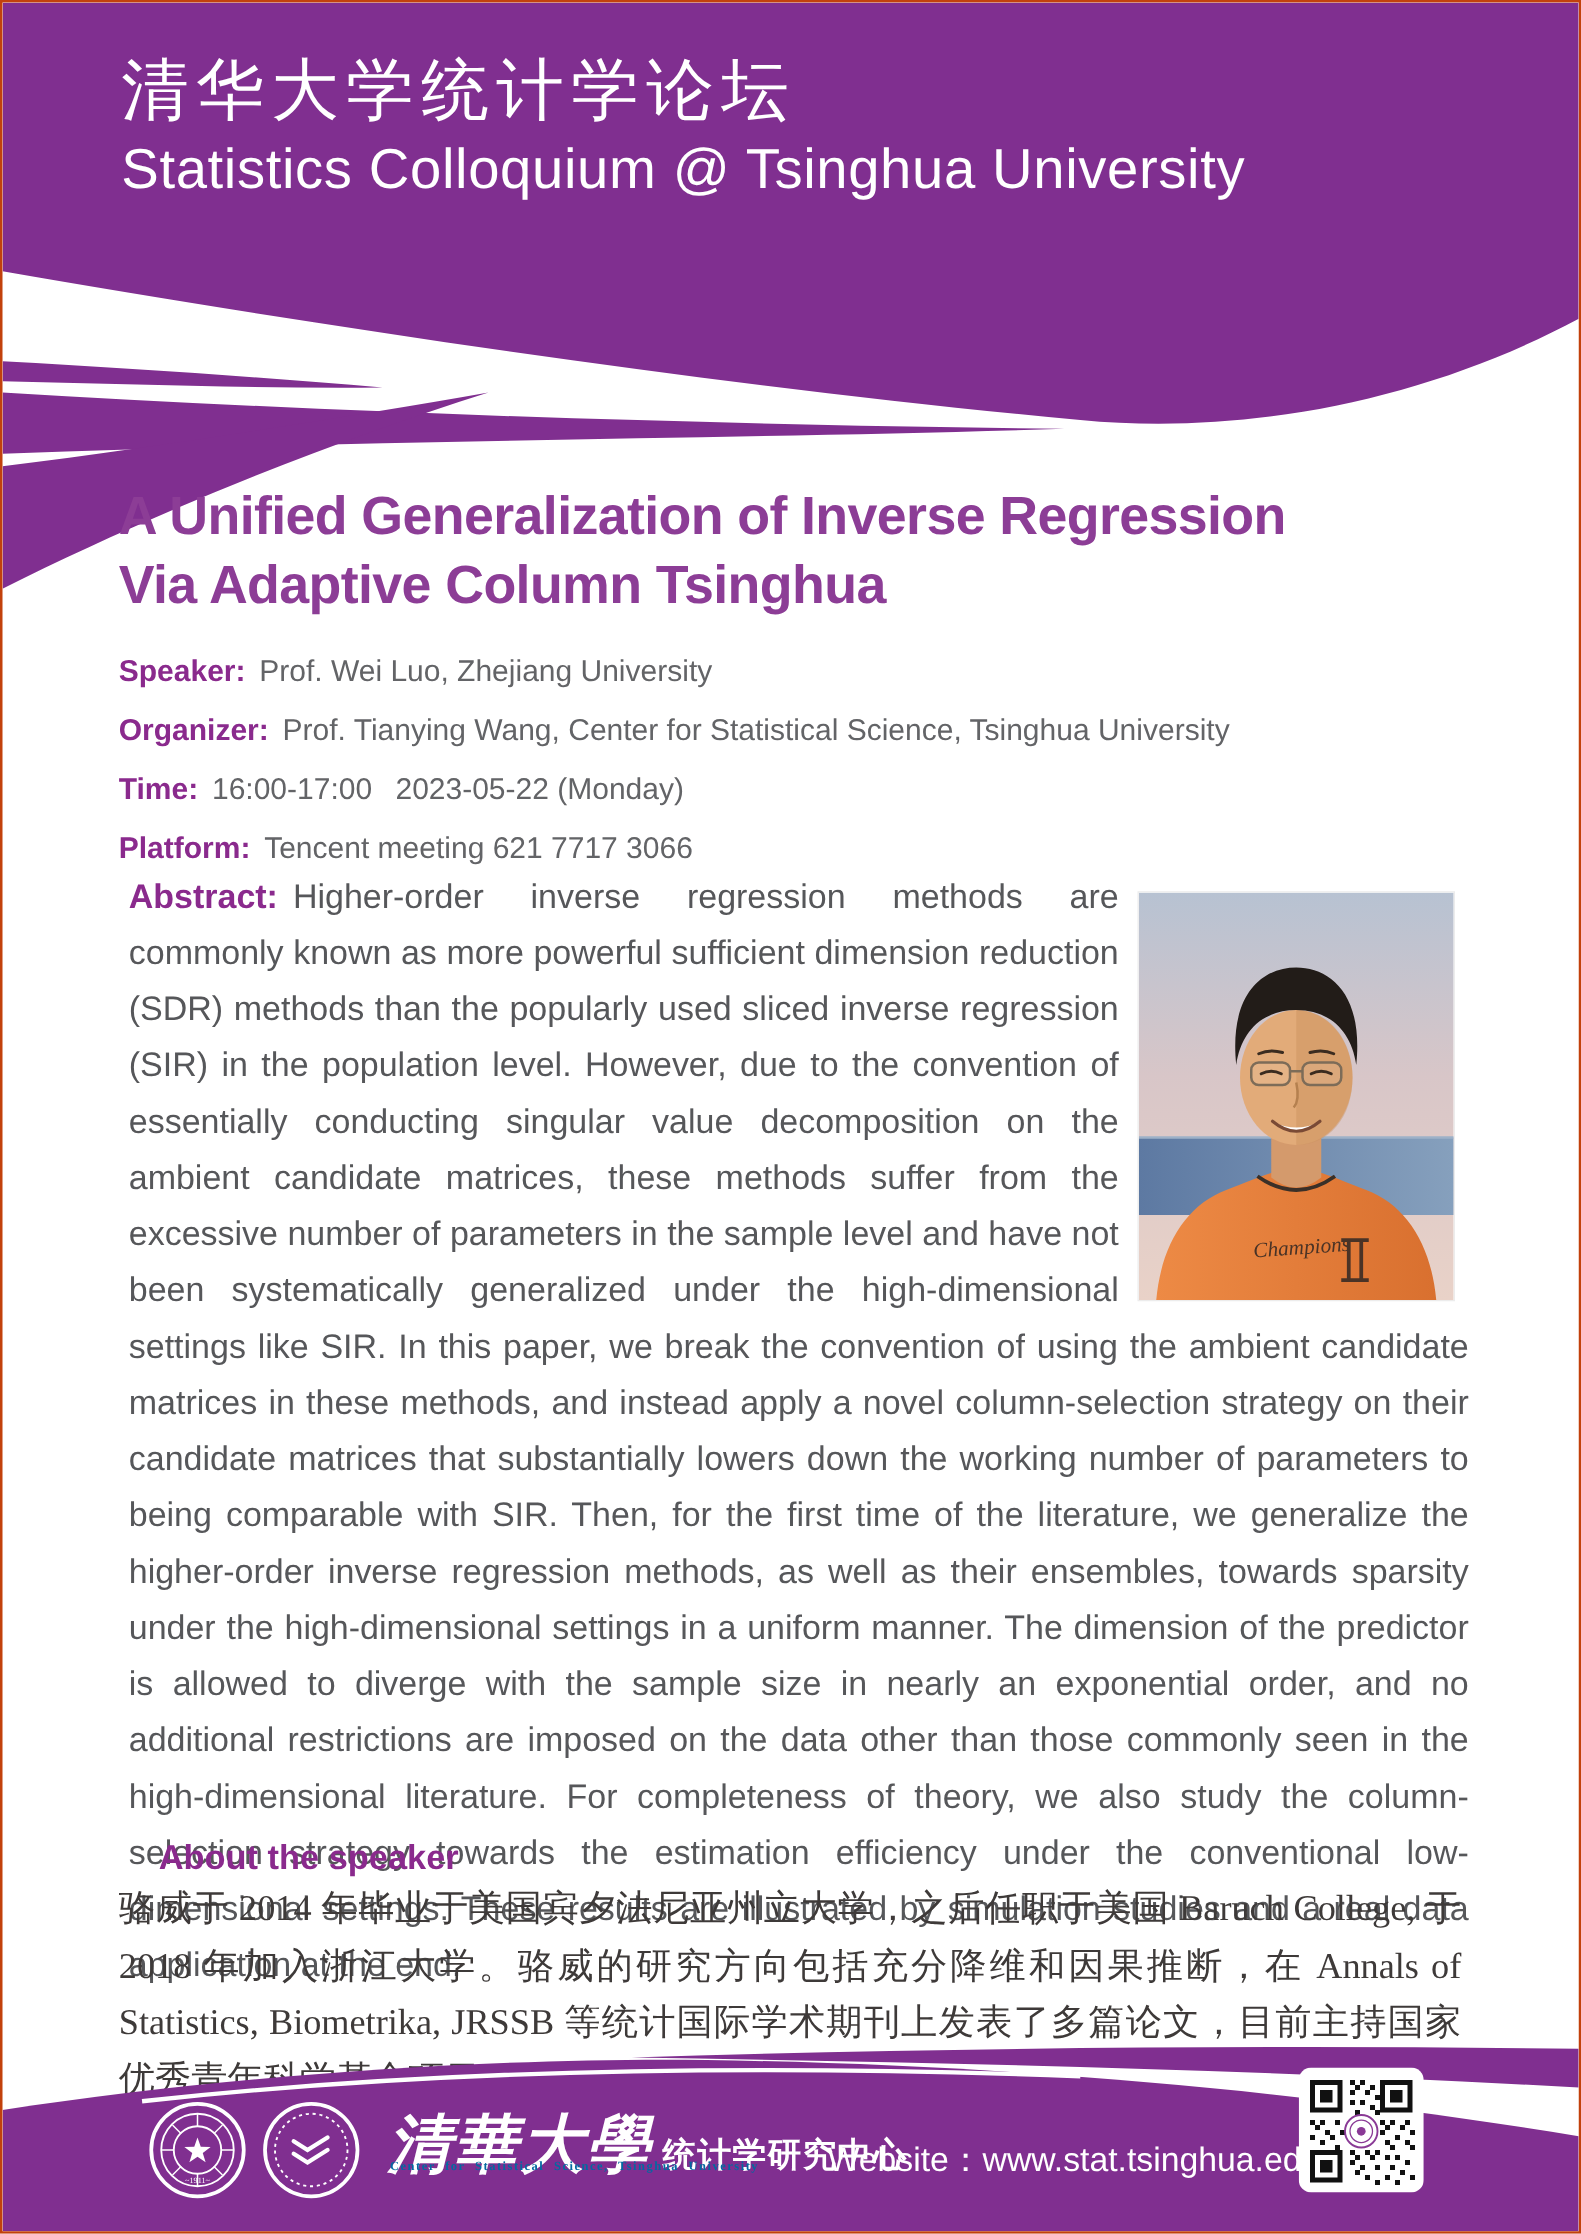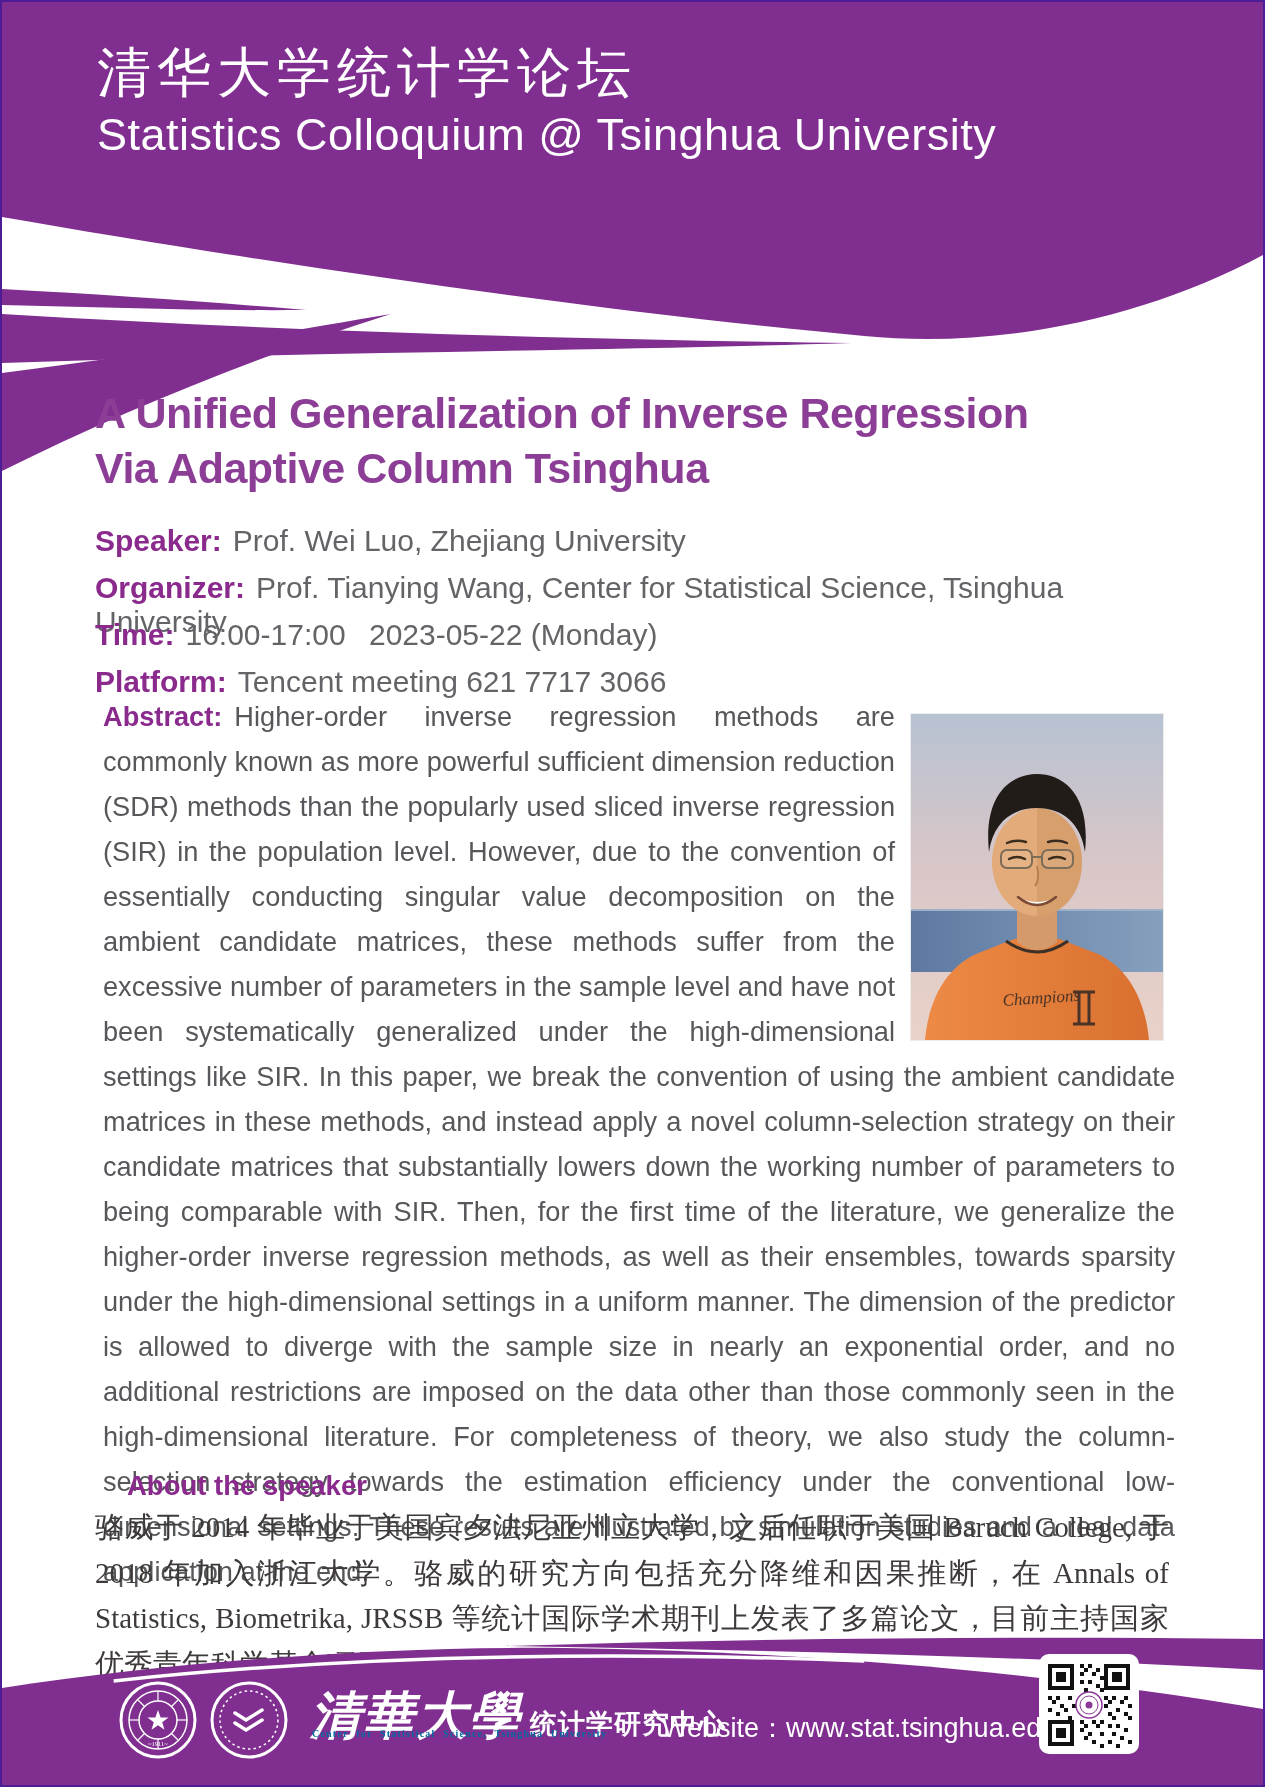--- a/index.html
+++ b/index.html
@@ -1,20 +1,20 @@
 <!DOCTYPE html>
 <html><head>
 <meta charset="utf-8">
 <style>
   html,body{margin:0;padding:0;background:#fff;}
   #poster{
     position:relative;
     width:1265px;height:1787px;
     box-sizing:border-box;
-    border:2px solid #4c1d95;
+    border:2px solid #c2410c;
     background:#ffffff;
     overflow:hidden;
     font-family:"Liberation Sans","DejaVu Sans",sans-serif;
   }
   .abs{position:absolute;}
   
   #header-waves{left:0;top:0;width:1261px;height:500px;}
   #header-text{left:95px;top:36px;color:#ffffff;}
   #header-title-zh{
     font-size:54px;line-height:68px;font-weight:400;letter-spacing:6px;
@@ -22,21 +22,21 @@
   #header-title-en{
     font-size:45px;line-height:58px;font-weight:300;letter-spacing:0.5px;
   }
   
   #talk-title{
     left:93px;top:384px;width:1072px;text-align:left;
     color:#8C3D96;font-weight:bold;font-size:43px;line-height:55px;letter-spacing:-0.5px;
   }
   
   #meta-block{left:93px;top:522px;width:1072px;}
-  .meta-row{height:47px;font-size:30px;}
+  .meta-row{height:47px;font-size:24px;}
   .meta-label{color:#8A2A8D;font-weight:bold;margin-right:11px;}
   .meta-value{color:#636467;}
   
   #abstract-block{
     left:101px;top:692px;width:1072px;
     font-size:27.2px;line-height:45px;color:#56575A;text-align:justify;
   }
   #abstract-block p{margin:0;}
   .abstract-label{color:#8A2A8D;font-weight:bold;}
   .abstract-text{margin-left:12px;}

